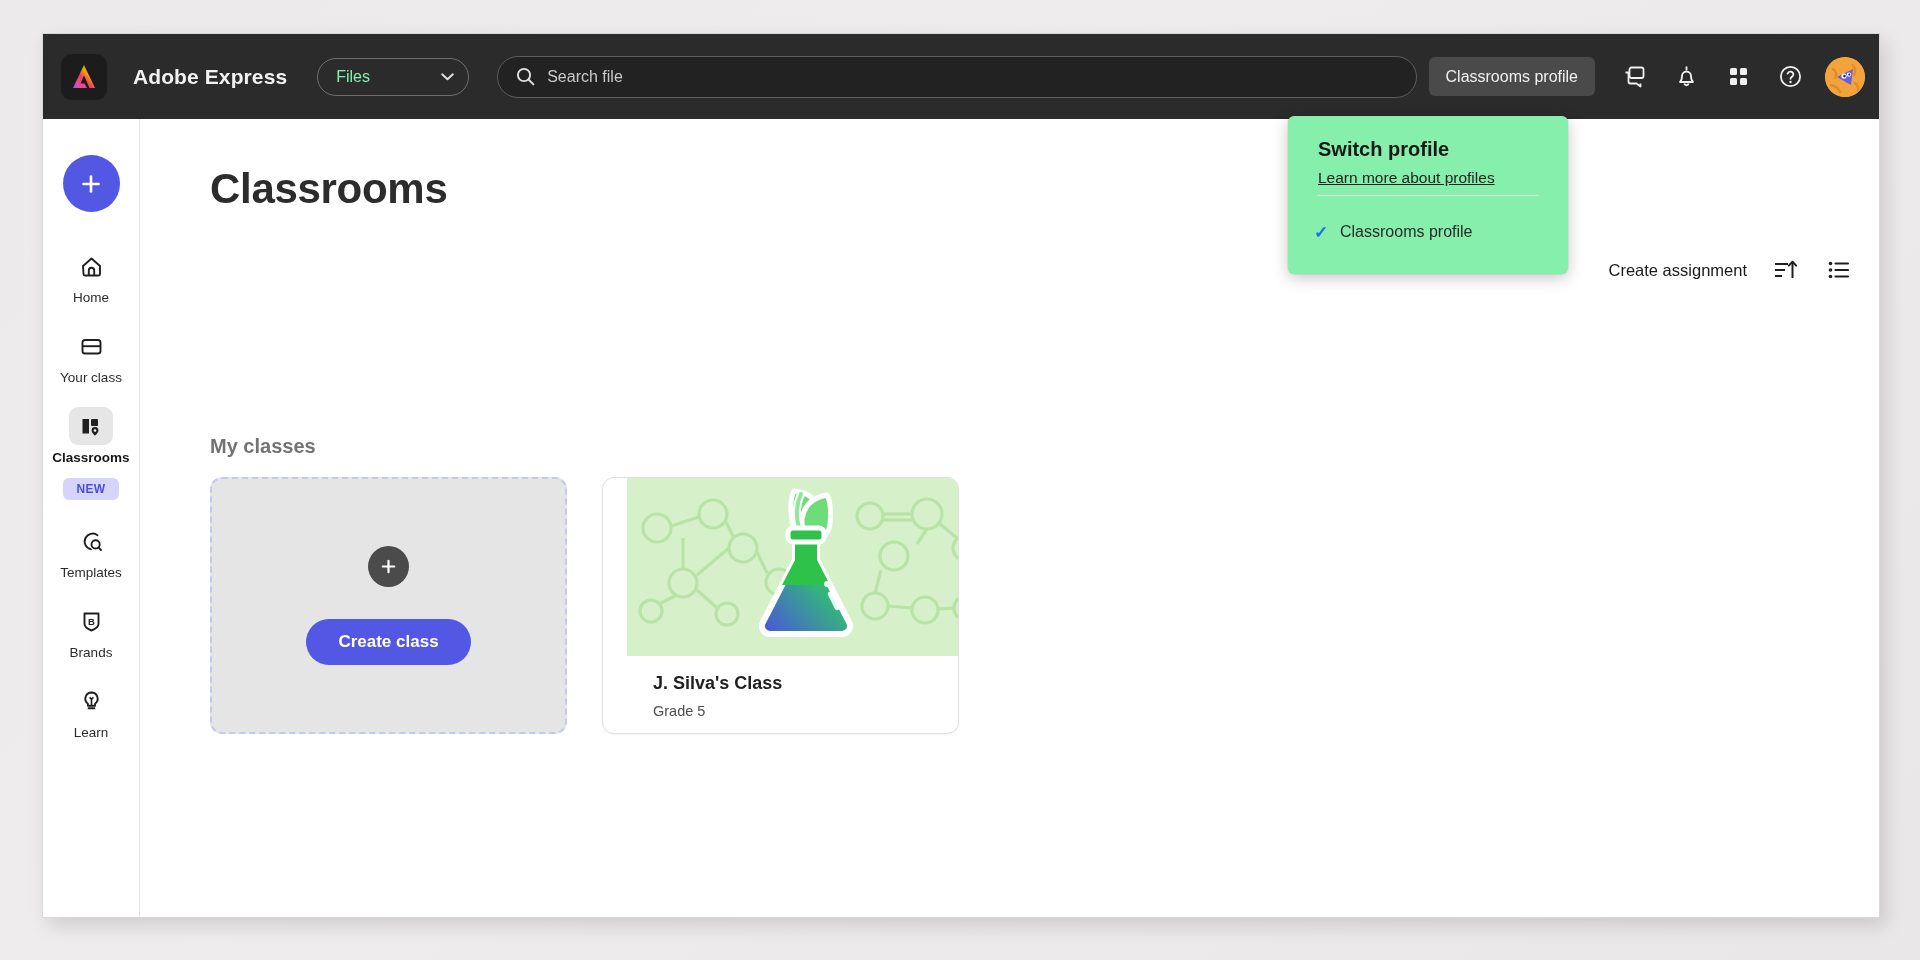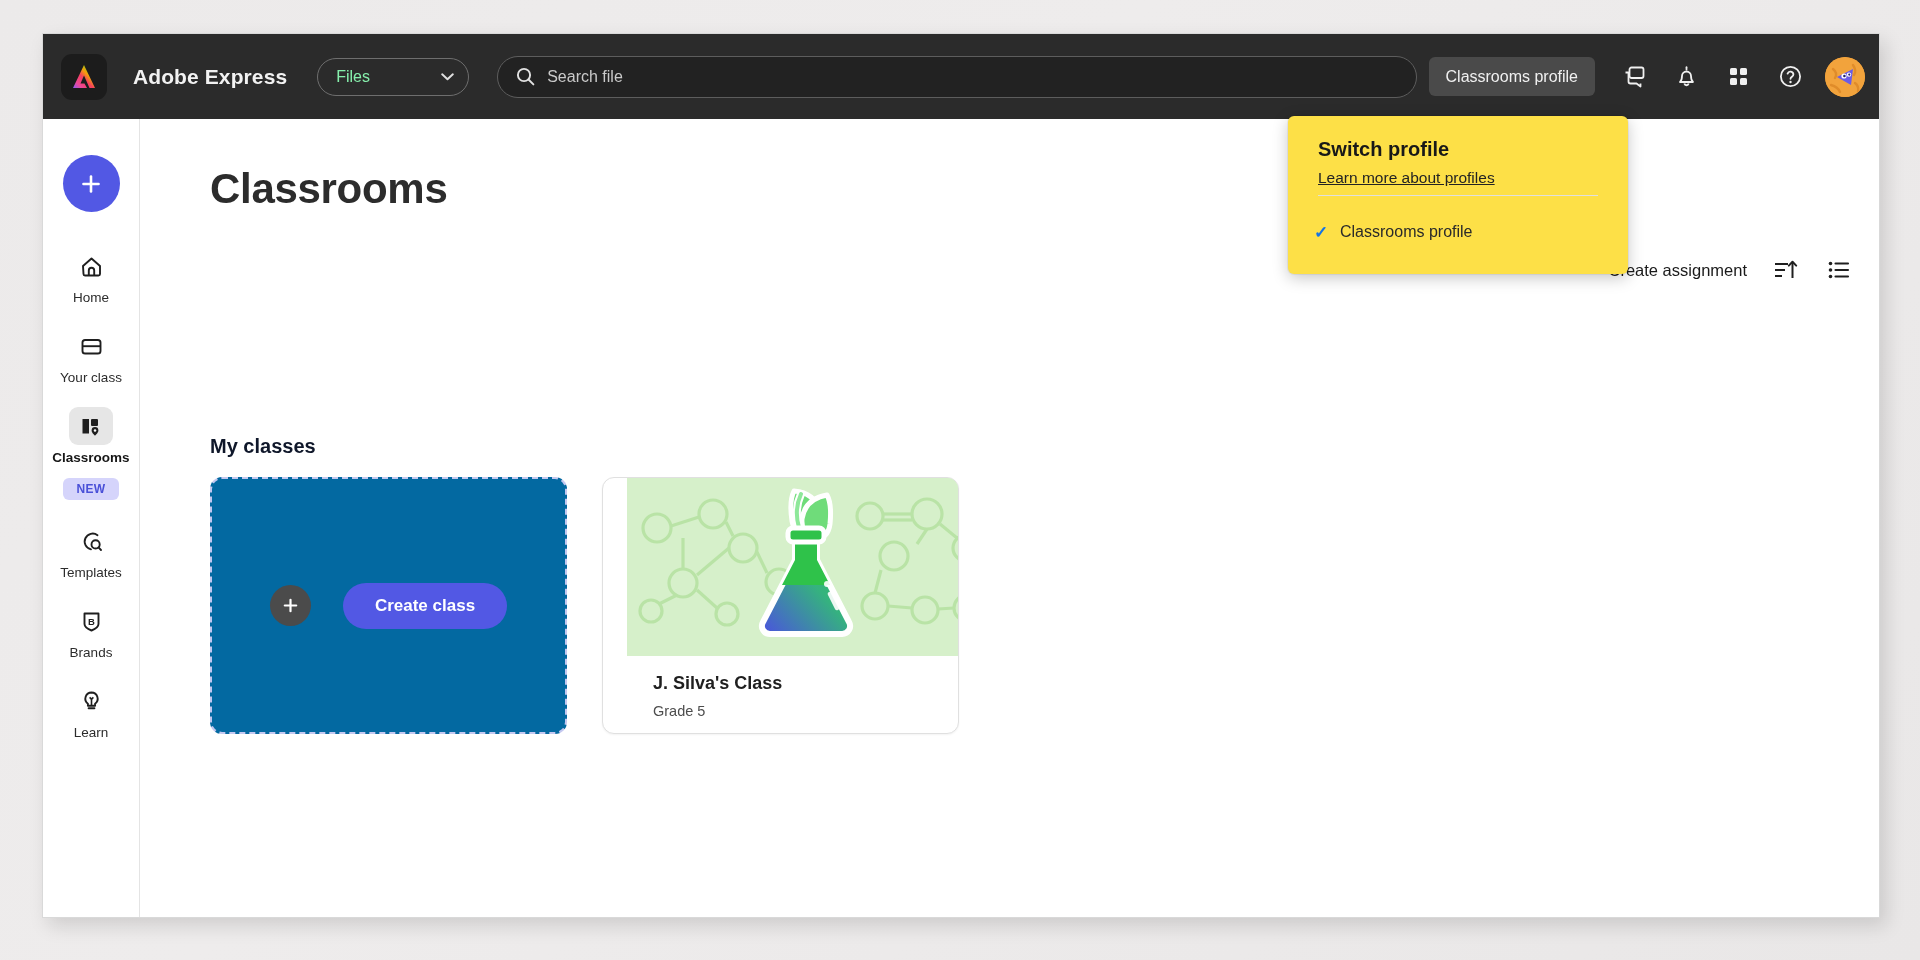--- a/index.html
+++ b/index.html
@@ -154,34 +154,34 @@
   .create-assignment-btn {
     font-size: 16.5px; color: #1a1a1a; font-weight: normal;
     white-space: nowrap; padding: 6px 4px;
   }
   .tb-icon {
     width: 40px; height: 40px;
     display: flex; align-items: center; justify-content: center;
   }
   .section-title {
     position: absolute; left: 70px; top: 316px;
-    font-size: 20px; font-weight: bold; color: #0f172a;
+    font-size: 20px; font-weight: bold; color: #737373;
   }
 
   .cards-area {
     position: absolute; left: 70px; top: 358px;
     display: flex; gap: 35px;
   }
   .create-card {
     width: 357px; height: 257px;
     border: 2px dashed #c4c8f0; border-radius: 12px;
-    display: flex; flex-direction: row;
+    display: flex; flex-direction: column;
     align-items: center; justify-content: center;
     gap: 32px;
-    background: #0369a1;
+    background: #e5e5e5;
   }
   .plus-circle {
     width: 41px; height: 41px; border-radius: 50%;
     background: #4b4b4b;
     display: flex; align-items: center; justify-content: center;
   }
   .create-class-btn {
     background: #5258e4; color: #ffffff;
     font-size: 17px; font-weight: bold;
     padding: 13px 32px; border-radius: 24px;
@@ -202,22 +202,22 @@
     position: relative; overflow: hidden;
   }
   .class-meta { padding: 17px 26px 0; }
   .class-name { font-size: 18px; font-weight: bold; color: #1f1f1f; }
   .class-grade { font-size: 14.5px; color: #4d4d4d; margin-top: 9px; }
 
   
   .profile-menu {
     position: absolute;
     left: 1245px; top: 82px;
-    width: 340px;
-    background: #fde047;
+    width: 280px;
+    background: #86efac;
     border-radius: 6px;
     box-shadow: 0 4px 16px rgba(0,0,0,0.22), 0 0 0 1px rgba(0,0,0,0.05);
     padding: 22px 0 20px;
     z-index: 50;
   }
   .pm-title {
     font-size: 20px; font-weight: bold; color: #181818;
     padding: 0 30px;
   }
   .pm-link {

